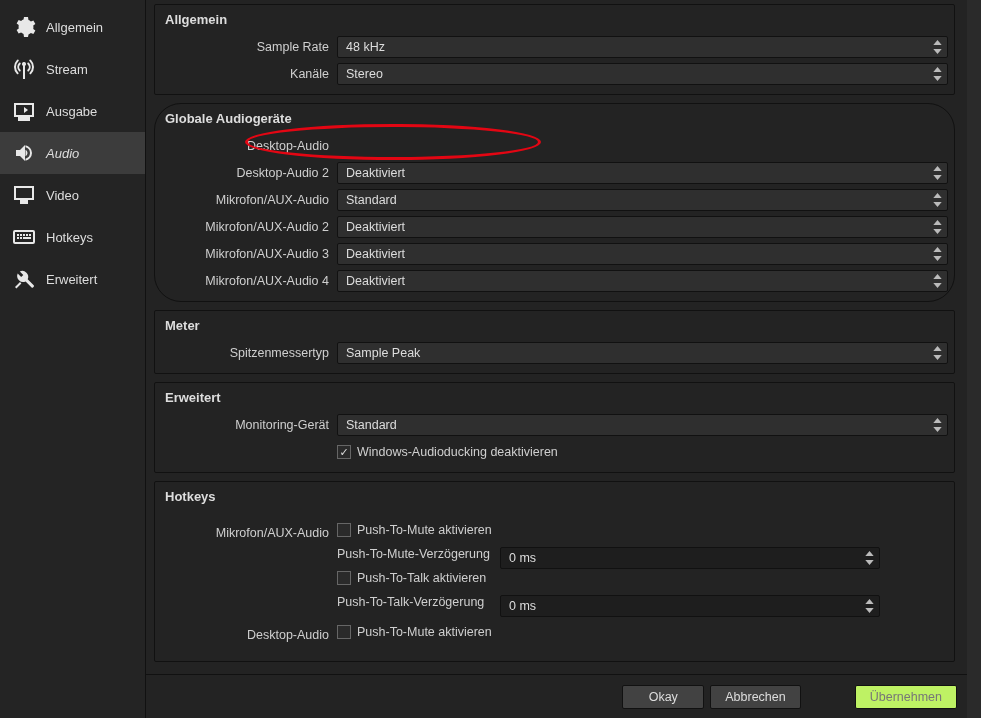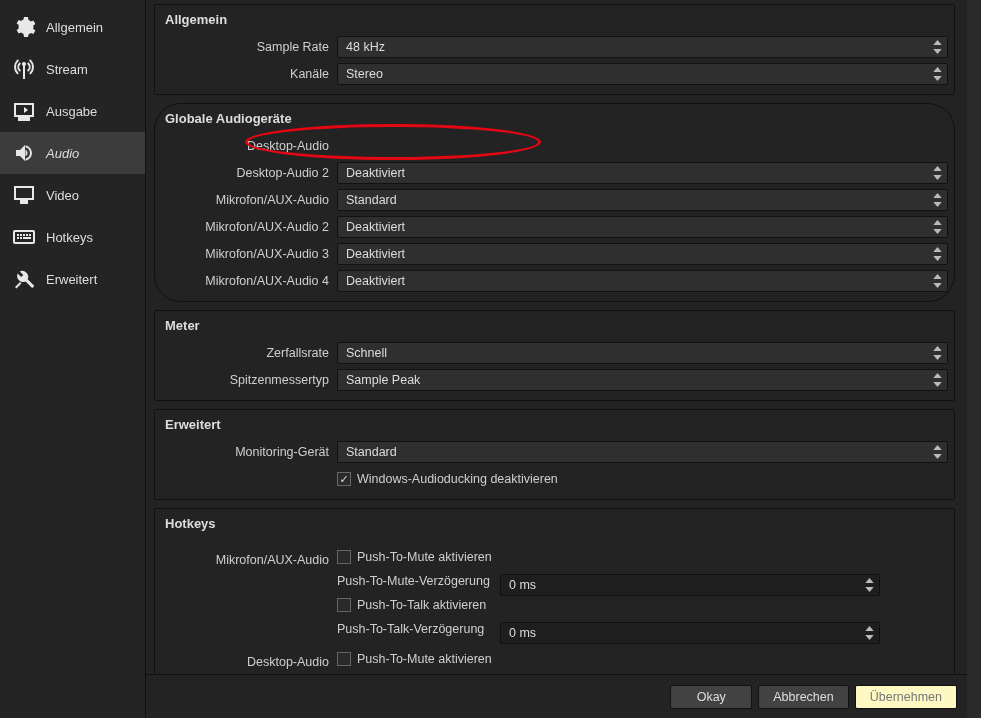--- a/index.html
+++ b/index.html
@@ -28,21 +28,21 @@
 .chk { width:14px; height:14px; border:1px solid #666; background:#2a2a2a; margin-right:6px; display:inline-flex; align-items:center; justify-content:center; }
 .chk.checked::after { content:"✓"; color:#ddd; font-size:11px; line-height:1; }
 .chk-row { display:flex; align-items:center; color:#cfcfcf; font-size:12.5px; }
 .row2 { display:flex; align-items:flex-start; height:22px; margin-bottom:2px; }
 .row2 .slabel { color:#cfcfcf; font-size:12.5px; margin-right:8px; white-space:nowrap; }
 .multi-row { display:flex; padding:0 6px 0 0; margin-bottom:6px; }
 .multi-left { width:182px; text-align:right; padding-right:8px; padding-top:3px; color:#cfcfcf; font-size:12.5px; }
 .multi-right { flex:1; }
 .btnbar { height:44px; border-top:1px solid #111; background:#232323; display:flex; align-items:center; justify-content:flex-end; gap:6px; padding:0 10px;text-align:center; }
 .btn { height:24px; min-width:82px; padding:0 14px; background:#424242; border:1px solid #111; color:#ddd; font-size:12.5px; display:flex; align-items:center; justify-content:center; cursor:pointer; border-radius:2px; }
-.btn.disabled { color:#777; background:#fef9c3; cursor:default; }
+.btn.disabled { color:#777; background:#bef264; cursor:default;margin-left:48px; }
 .annot-circle { position:absolute; border:3px solid #e30613; border-radius:50%; pointer-events:none; }
 .right-strip { width:14px; background:#2a2a2a; }
 </style>
 </head>
 <body>
 
 <div class="window">
 
   <div class="sidebar">
     <div class="sb-item">
@@ -255,40 +255,20 @@
                     </svg>
                   </span>
                 </span>
               </div>
             </div>
         </div>
       </div>
 
       <div class="section">
         <div class="sec-head">Meter</div>
-        <div class="row">
-          <div class="row-label">Zerfallsrate</div>
-          <div class="row-ctrl">
-              <div class="dropdown">
-                <span>Schnell</span>
-                <span class="spinbtns">
-                  <span class="sp">
-                    <svg viewBox="0 0 10 6">
-                      <path d="M0 6l5-6 5 6z"></path>
-                    </svg>
-                  </span>
-                  <span class="sp">
-                    <svg viewBox="0 0 10 6">
-                      <path d="M0 0l5 6 5-6z"></path>
-                    </svg>
-                  </span>
-                </span>
-              </div>
-            </div>
-        </div>
         <div class="row">
           <div class="row-label">Spitzenmessertyp</div>
           <div class="row-ctrl">
               <div class="dropdown">
                 <span>Sample Peak</span>
                 <span class="spinbtns">
                   <span class="sp">
                     <svg viewBox="0 0 10 6">
                       <path d="M0 6l5-6 5 6z"></path>
                     </svg>

